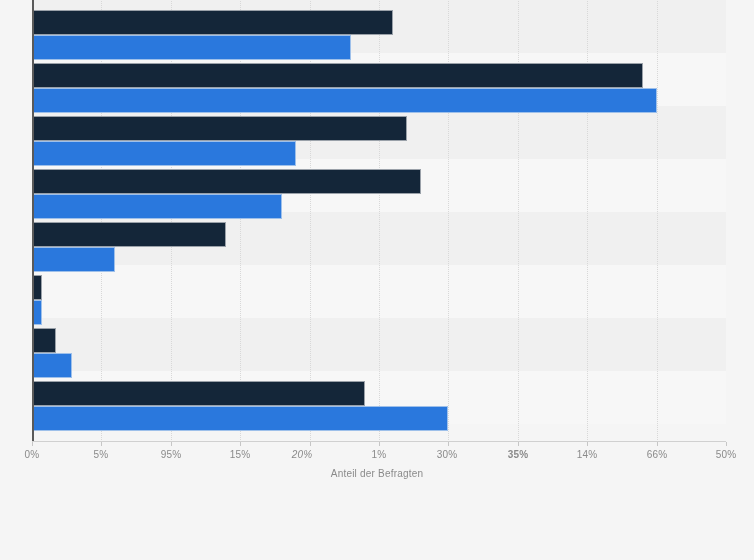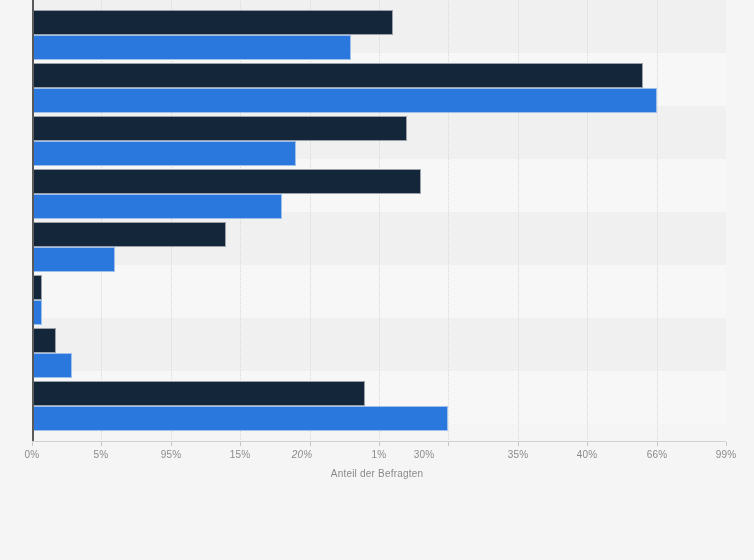--- a/index.html
+++ b/index.html
@@ -173,26 +173,26 @@
       <div class="tick-label" style="left: 101px;">5%</div>
       <div class="tick-mark" style="left: 171px;"></div>
       <div class="tick-label" style="left: 171px;">95%</div>
       <div class="tick-mark" style="left: 240px;"></div>
       <div class="tick-label" style="left: 240px;">15%</div>
       <div class="tick-mark" style="left: 310px;"></div>
       <div class="tick-label" style="left: 302px; font-style: italic;">20%</div>
       <div class="tick-mark" style="left: 379px;"></div>
       <div class="tick-label" style="left: 379px;">1%</div>
       <div class="tick-mark" style="left: 448px;"></div>
-      <div class="tick-label" style="left: 424px;">30%</div>
+      <div class="tick-label" style="left: 447px;">30%</div>
       <div class="tick-mark" style="left: 518px;"></div>
-      <div class="tick-label" style="left: 518px;">35%</div>
+      <div class="tick-label" style="left: 518px; font-weight: bold;">35%</div>
       <div class="tick-mark" style="left: 587px;"></div>
-      <div class="tick-label" style="left: 587px;">40%</div>
+      <div class="tick-label" style="left: 587px;">14%</div>
       <div class="tick-mark" style="left: 657px;"></div>
       <div class="tick-label" style="left: 657px;">66%</div>
       <div class="tick-mark" style="left: 726px;"></div>
-      <div class="tick-label" style="left: 726px;">99%</div>
+      <div class="tick-label" style="left: 726px;">50%</div>
     </div>
 
   <div id="x-axis-title">Anteil der Befragten</div>
 
 </div>
 
 </body></html>

